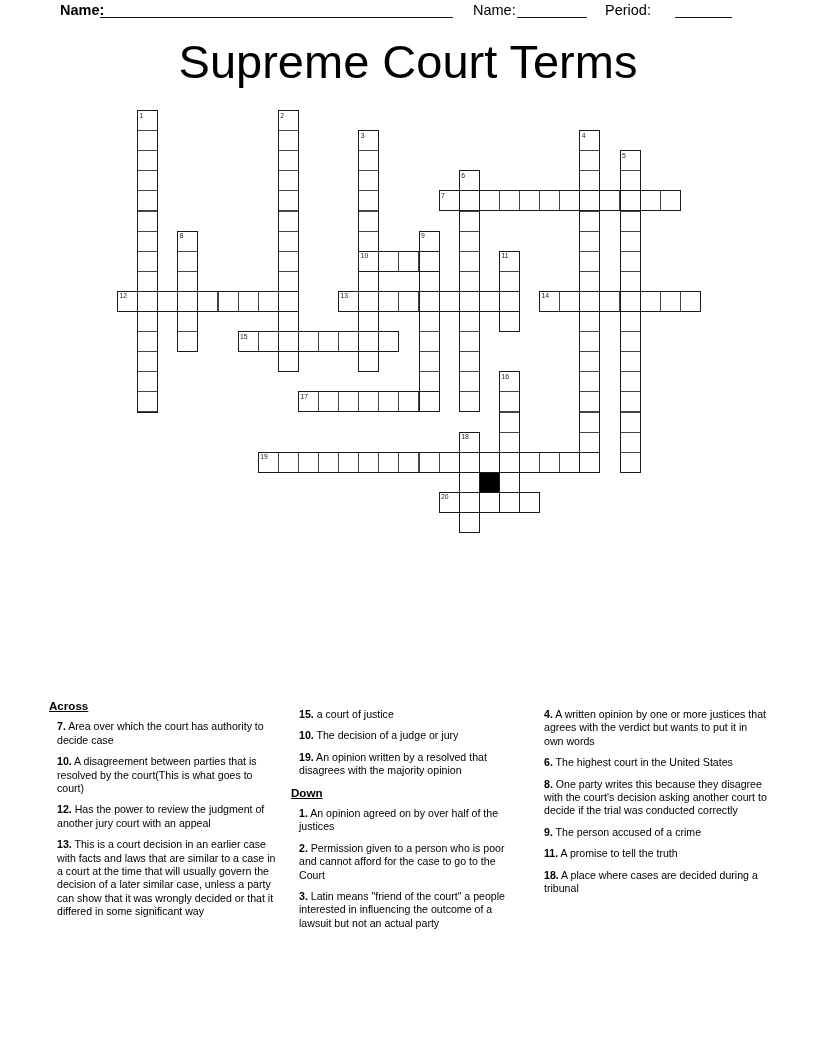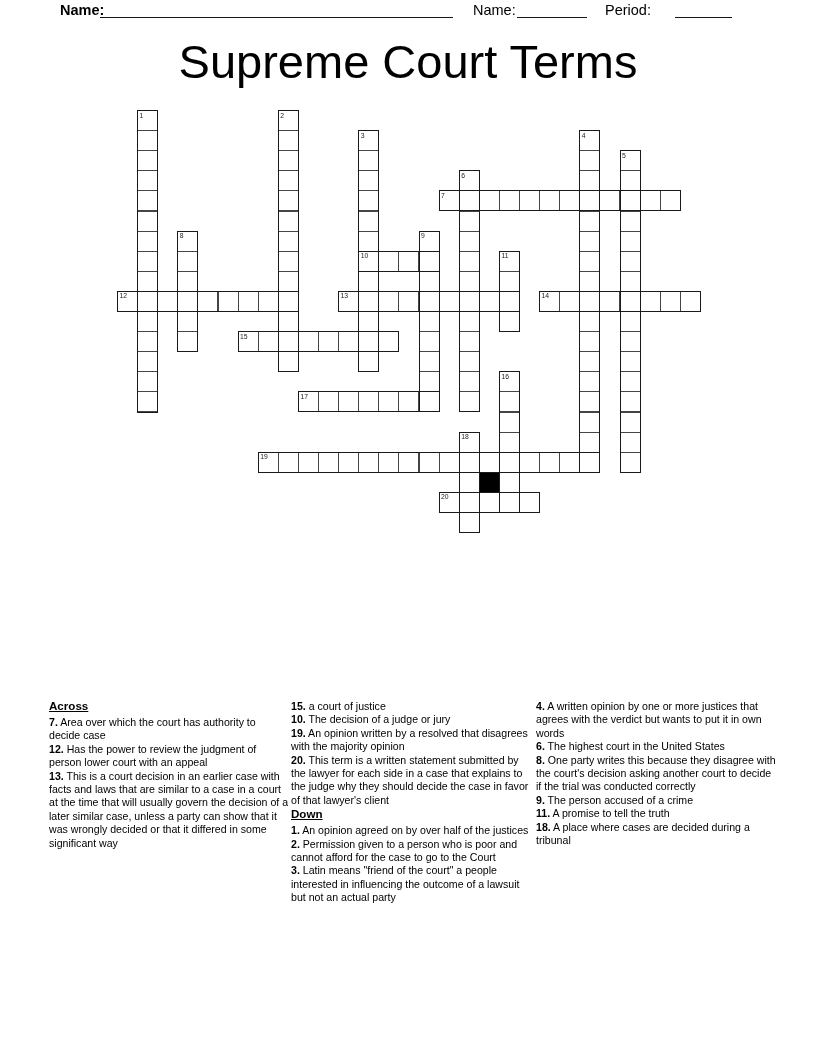--- a/index.html
+++ b/index.html
@@ -18,21 +18,21 @@
   .cell{position:absolute;box-sizing:border-box;background:#fff;
     border:1px solid #454545;}
   .cell.black{background:#000;border-color:#000;}
   .word-outline{position:absolute;box-sizing:border-box;border:1.8px solid #1a1a1a;
     pointer-events:none;}
   .cell-num{position:absolute;top:0.5px;left:1.5px;font-size:6.8px;line-height:7.5px;
     color:#1c1c1c;z-index:5;pointer-events:none;}
   
   .clue-col{position:absolute;width:240px;font-size:10.6px;line-height:13.4px;color:#000;}
   .clue-head{font-weight:bold;text-decoration:underline;font-size:11.6px;margin-bottom:3.5px;}
-  .clue{margin:0;}
+  .clue{margin:8px;}
   .clue .num{font-weight:bold;}
   #clue-col-1{left:49px;top:699px;}
   #clue-col-2{left:291px;top:700px;}
   #clue-col-3{left:536px;top:700px;}
 </style>
 </head>
 <body>
 
 <span class="hdr-label" id="name-label" style="left: 60px; font-weight: bold;">Name:</span>
 <div class="blank-line" id="name-blank" style="left: 100px; width: 353px;"></div>
@@ -278,28 +278,28 @@
     <div class="word-outline" style="left: 60.3px; top: 120.6px; width: 21.1px; height: 121.6px;"></div>
     <div class="word-outline" style="left: 301.5px; top: 120.6px; width: 21.1px; height: 181.9px;"></div>
     <div class="word-outline" style="left: 381.9px; top: 140.7px; width: 21.1px; height: 81.4px;"></div>
     <div class="word-outline" style="left: 381.9px; top: 261.3px; width: 21.1px; height: 141.7px;"></div>
     <div class="word-outline" style="left: 341.7px; top: 321.6px; width: 21.1px; height: 101.5px;"></div>
   </div>
 
 <div class="clue-col" id="clue-col-1">
     <div class="clue-head">Across</div>
     <div class="clue"><span class="num">7.</span><span> Area over which the court has authority to decide case</span></div>
-    <div class="clue"><span class="num">12.</span><span> Has the power to review the judgment of person lower court with an appeal</span></div>
+    <div class="clue"><span class="num">10.</span><span> A disagreement between parties that is resolved by the court(This is what goes to court)</span></div>
+    <div class="clue"><span class="num">12.</span><span> Has the power to review the judgment of another jury court with an appeal</span></div>
     <div class="clue"><span class="num">13.</span><span> This is a court decision in an earlier case with facts and laws that are similar to a case in a court at the time that will usually govern the decision of a later similar case, unless a party can show that it was wrongly decided or that it differed in some significant way</span></div>
   </div>
 <div class="clue-col" id="clue-col-2">
     <div class="clue"><span class="num">15.</span><span> a court of justice</span></div>
     <div class="clue"><span class="num">10.</span><span> The decision of a judge or jury</span></div>
     <div class="clue"><span class="num">19.</span><span> An opinion written by a resolved that disagrees with the majority opinion</span></div>
-    <div class="clue"><span class="num">20.</span><span> This term is a written statement submitted by the lawyer for each side in a case that explains to the judge why they should decide the case in favor of that lawyer's client</span></div>
     <div class="clue-head">Down</div>
     <div class="clue"><span class="num">1.</span><span> An opinion agreed on by over half of the justices</span></div>
     <div class="clue"><span class="num">2.</span><span> Permission given to a person who is poor and cannot afford for the case to go to the Court</span></div>
     <div class="clue"><span class="num">3.</span><span> Latin means "friend of the court" a people interested in influencing the outcome of a lawsuit but not an actual party</span></div>
   </div>
 <div class="clue-col" id="clue-col-3">
     <div class="clue"><span class="num">4.</span><span> A written opinion by one or more justices that agrees with the verdict but wants to put it in own words</span></div>
     <div class="clue"><span class="num">6.</span><span> The highest court in the United States</span></div>
     <div class="clue"><span class="num">8.</span><span> One party writes this because they disagree with the court's decision asking another court to decide if the trial was conducted correctly</span></div>
     <div class="clue"><span class="num">9.</span><span> The person accused of a crime</span></div>

